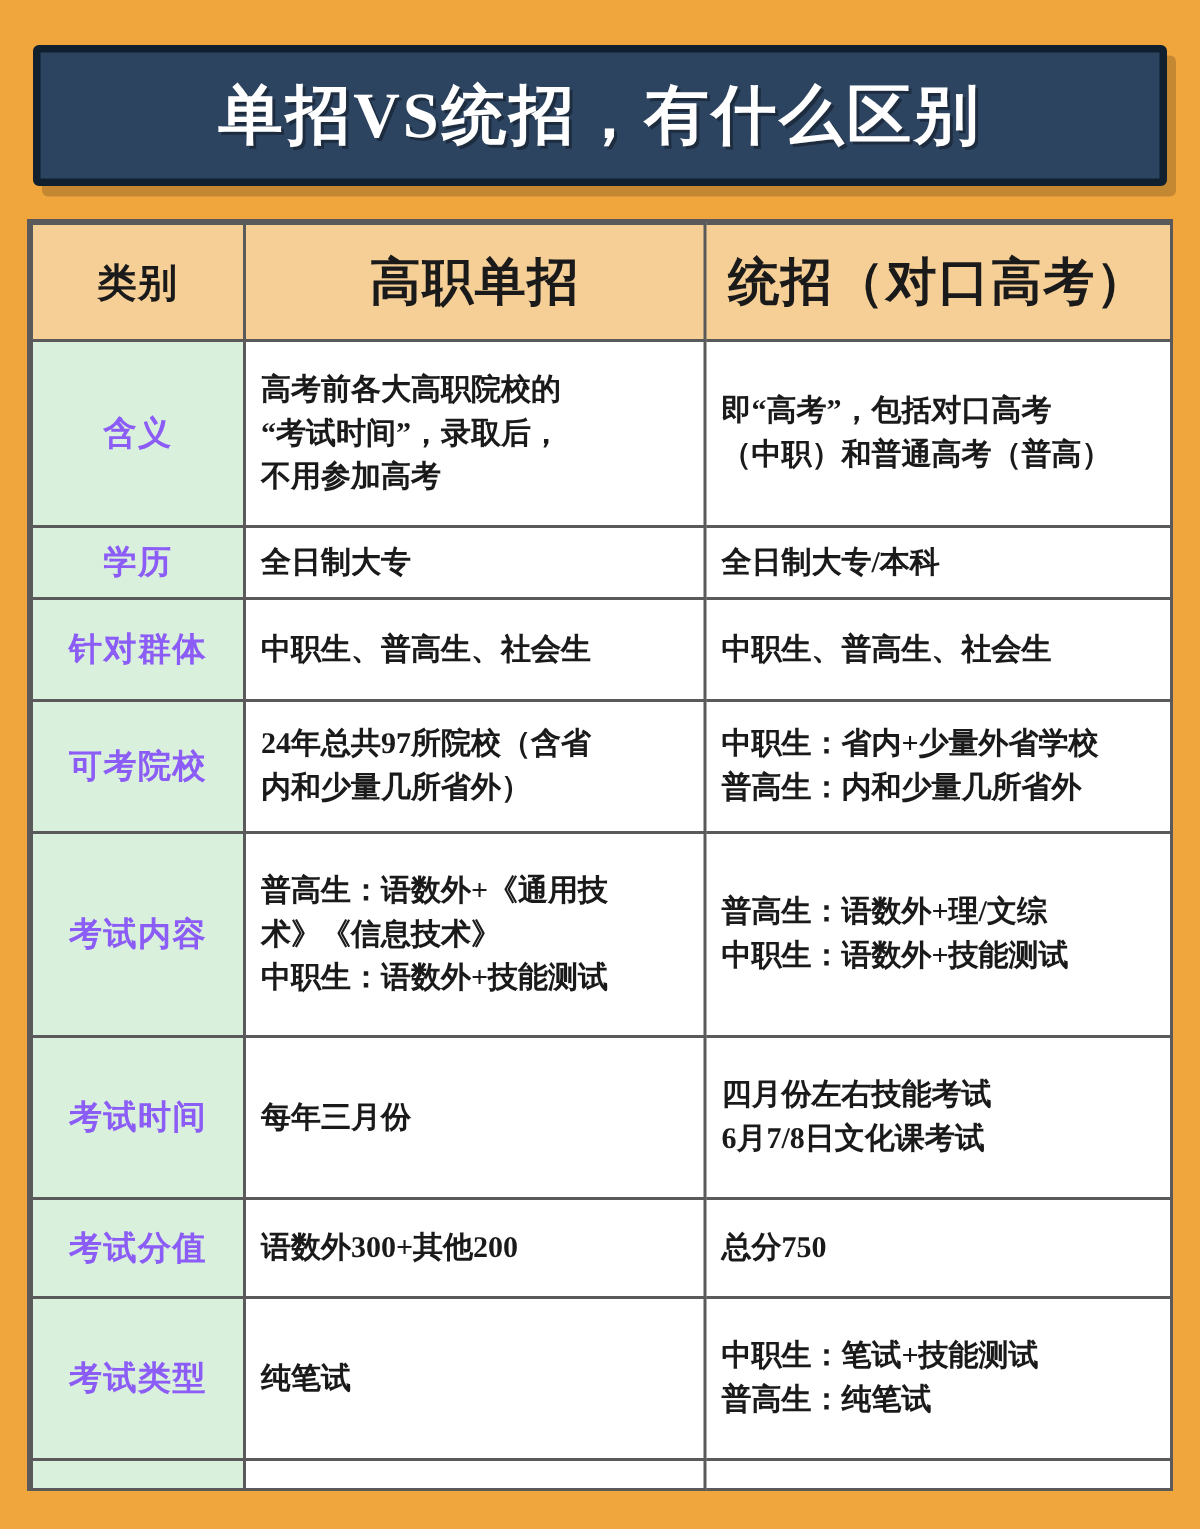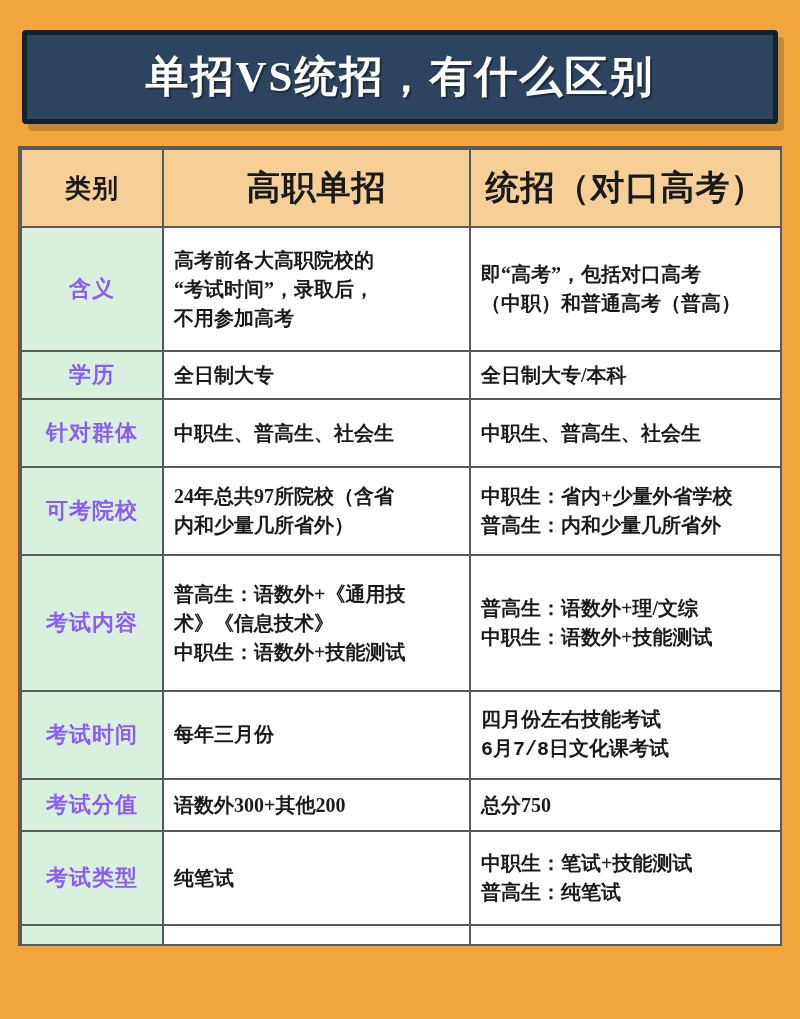--- a/index.html
+++ b/index.html
@@ -90,23 +90,23 @@
     font-weight: bold;
     color: #1a1a1a;
     line-height: 1.45;
   }
   tbody td.val .line { display: block; white-space: normal; }
   .r-h-1 { height: 124px; }
   .r-h-2 { height: 46px; }
   .r-h-3 { height: 68px; }
   .r-h-4 { height: 88px; }
   .r-h-5 { height: 136px; }
-  .r-h-6 { height: 88px; font-family: Liberation Mono, monospace; }
-  .r-h-7 { height: 52px; }
-  .r-h-8 { height: 94px; }
+  .r-h-6 { height: 108px; }
+  .r-h-7 { height: 66px; }
+  .r-h-8 { height: 108px; }
   .r-h-9 { height: 20px; }
 </style>
 </head>
 <body>
 
 <div class="page">
 
   <div class="title-wrap">
     <div class="title-text">单招VS统招，有什么区别</div>
   </div>

